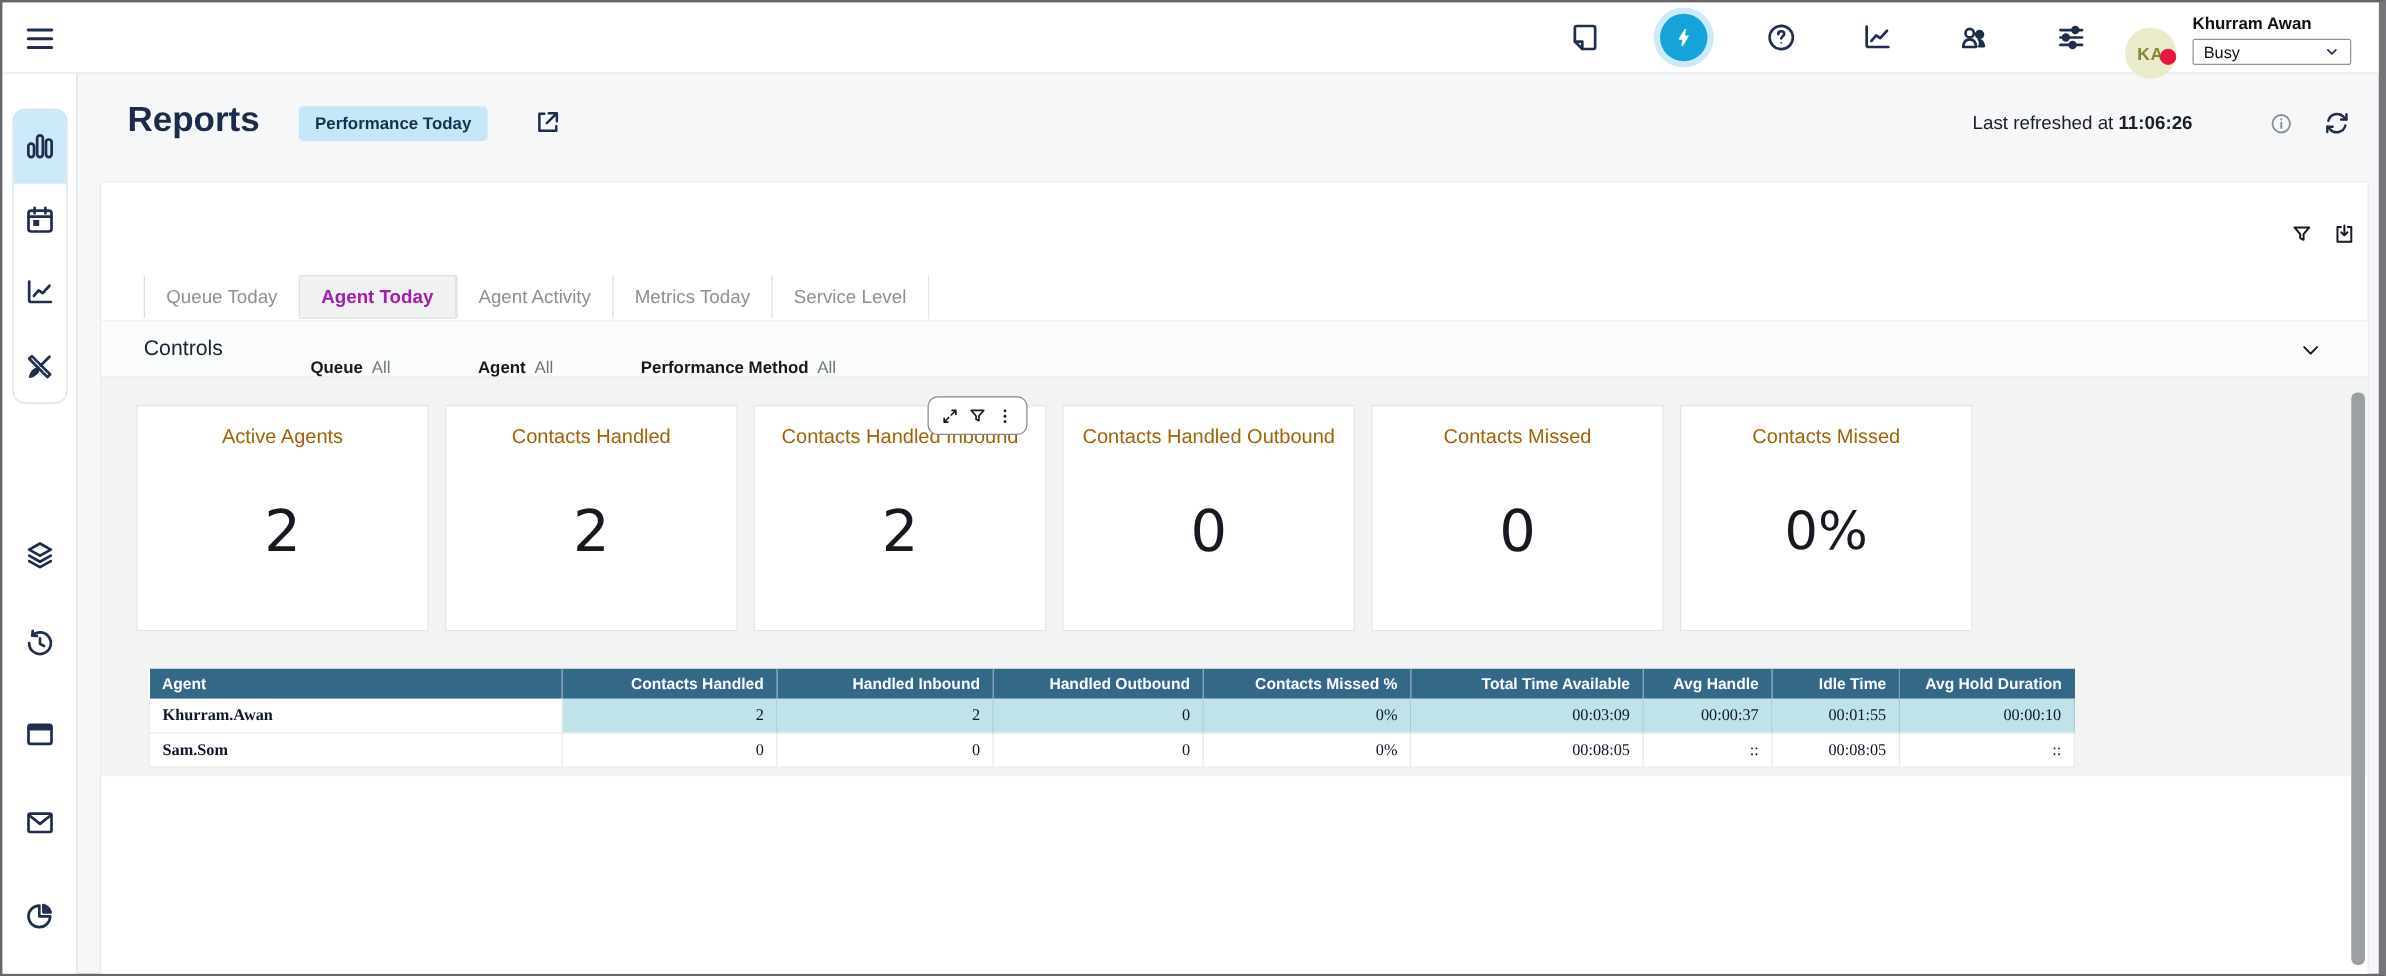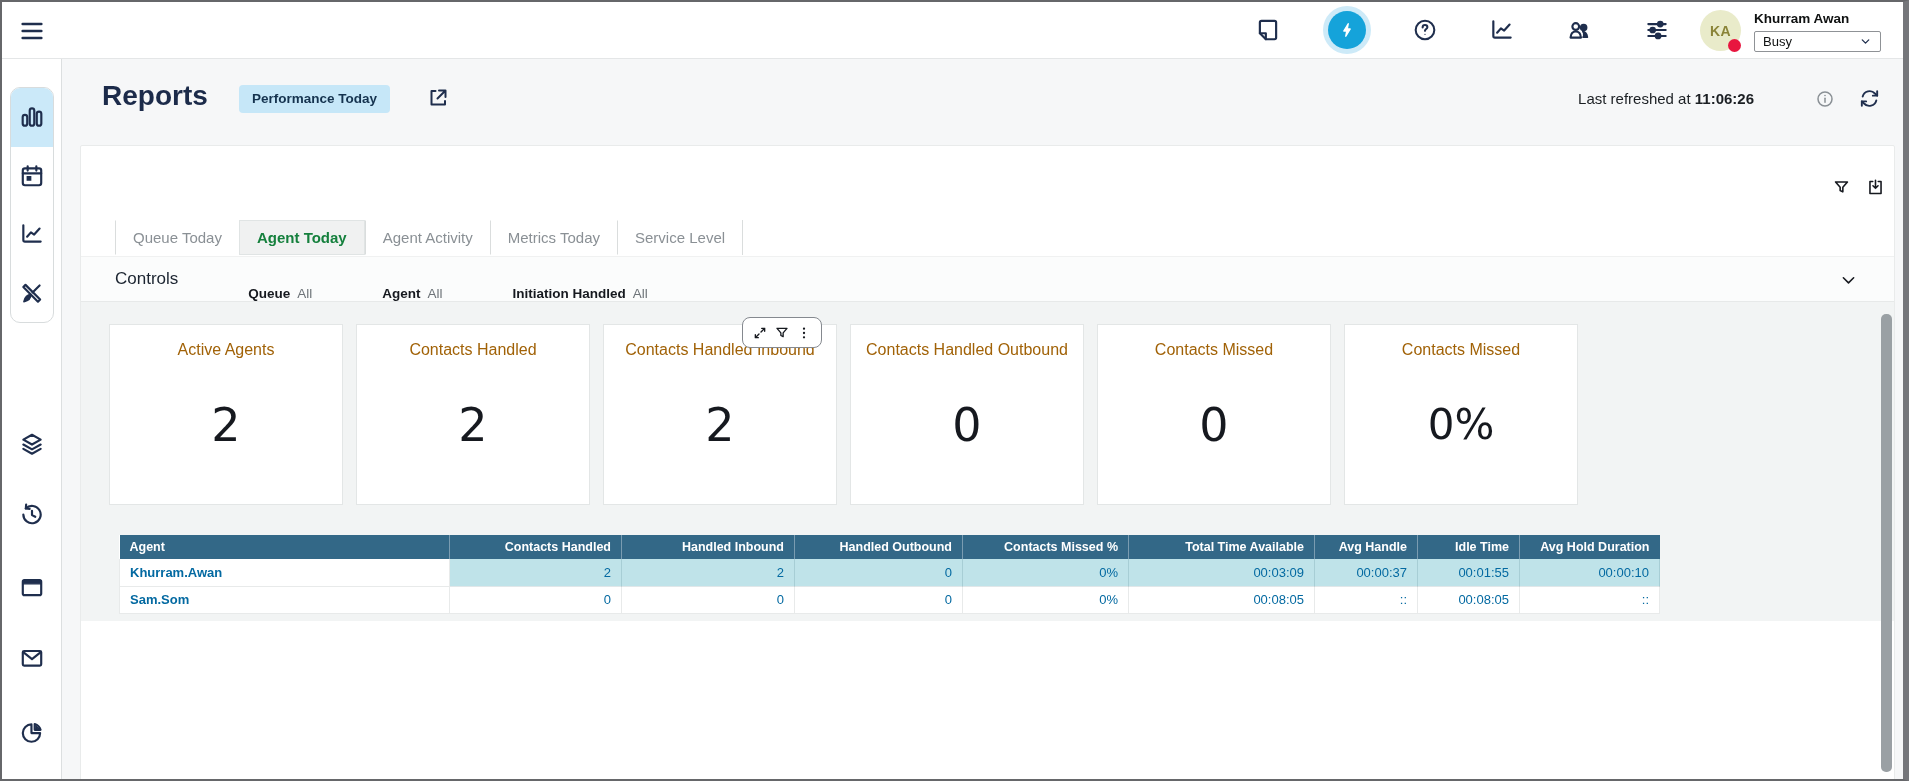--- a/index.html
+++ b/index.html
@@ -10,21 +10,21 @@
     border:2px solid #66676a; border-right:6px solid #75767a;
   }
   svg.ic { stroke:#1f2e4d; fill:none; stroke-width:2; stroke-linecap:round; stroke-linejoin:round; display:block; }
 
   
   .topbar { position:absolute; left:0; top:0; width:100%; height:57px; background:#fff; border-bottom:1px solid #e4e6e7; z-index:5; }
   .hamburger { position:absolute; left:16px; top:15px; width:28px; height:28px; cursor:pointer; }
   .tb-icon { position:absolute; top:15px; width:26px; height:26px; cursor:pointer; }
   .flash-halo { position:absolute; left:1321px; top:4px; width:48px; height:48px; border-radius:50%; background:#cdeaf8; }
   .flash-circle { position:absolute; left:1326px; top:9px; width:38px; height:38px; border-radius:50%; background:#15a3da; display:flex; align-items:center; justify-content:center; cursor:pointer; }
-  .avatar { position:absolute; left:1698px; top:8px; width:41px; height:41px; border-radius:50%; background:#e9ebca; color:#8a8438; font-weight:bold; font-size:14px; display:flex; align-items:center; justify-content:center; letter-spacing:.5px; cursor:pointer; }
+  .avatar { position:absolute; left:1698px; top:20px; width:41px; height:41px; border-radius:50%; background:#e9ebca; color:#8a8438; font-weight:bold; font-size:14px; display:flex; align-items:center; justify-content:center; letter-spacing:.5px; cursor:pointer; }
   .status-dot { position:absolute; left:1726px; top:37px; width:13px; height:13px; border-radius:50%; background:#e8163f; }
   .user-name { position:absolute; left:1752px; top:9px; font-size:13.5px; font-weight:bold; color:#0f1111; }
   .status-select { position:absolute; left:1752px; top:29px; width:127px; height:21px; border:1px solid #8f9296; border-radius:2px; background:#fff; font-size:13px; color:#0f1111; display:flex; align-items:center; padding:0 8px; cursor:pointer; }
   .status-select svg { margin-left:auto; }
 
   
   .sidebar { position:absolute; left:0; top:57px; width:60px; bottom:0; background:#fff; border-right:1px solid #dcdfe0; z-index:4; }
   .side-group { position:absolute; left:8px; top:28px; width:44px; height:236px; border:1px solid #d8dcdd; border-radius:10px; background:#fff; display:flex; flex-direction:column; }
   .side-item { flex:1; display:flex; align-items:center; justify-content:center; cursor:pointer; }
   .side-item.active { background:#cbe9f9; border-radius:9px 9px 0 0; }
@@ -38,21 +38,21 @@
   .refresh-text b { font-weight:bold; }
 
   
   .card { position:absolute; left:78px; top:143px; width:1815px; height:636px; background:#fff; border:1px solid #e9ebeb; border-radius:2px; }
 
   
   .tabs { position:absolute; left:113px; top:218px; display:flex; height:35px; z-index:3; }
   .tab { display:flex; align-items:center; padding:0 17px; font-size:15px; color:#8a9095; cursor:pointer; border-top:1px solid transparent; border-bottom:1px solid transparent; }
   .tab { border-left:1px solid #dadddd; }
   .tab:last-child { box-shadow:1px 0 0 #dadddd; }
-  .tab.active { background:#f0f1f1; border:1px solid #e0e4e4; color:#15803d; font-weight:bold; }
+  .tab.active { background:#f0f1f1; border:1px solid #e0e4e4; color:#a21caf; font-weight:bold; }
 
   
   .controls { position:absolute; left:79px; top:254px; width:1813px; height:46px; background:#fbfcfc; border-top:1px solid #f0f1f1; border-bottom:1px solid #e7e9e9; display:flex; align-items:center; padding-left:34px; }
   .controls-title { font-size:17px; color:#1b2430; }
   .ctrl-filter { margin-left:70px; font-size:13.5px; cursor:pointer;margin-top:28px; }
   .ctrl-filter .lbl { font-weight:bold; color:#16191f; }
   .ctrl-filter .val { color:#6e7479; margin-left:7px; }
   .controls-chevron { position:absolute; right:36px; top:14px; width:19px; height:19px; cursor:pointer; }
 
   
@@ -65,21 +65,21 @@
   .kpi-value { flex:1; display:flex; align-items:center; margin-top:-14px; font-family:"DejaVu Sans", sans-serif; font-size:46px; color:#16191f; }
   .kpi-value.pct { font-size:42px; }
   .kpi-value.time { font-size:28px; }
   .kpi-toolbar { position:absolute; right:14px; top:-8px; width:80px; height:31px; background:#fff; border:1.5px solid #85898f; border-radius:8px; display:flex; align-items:center; justify-content:space-around; padding:0 6px; z-index:2; }
   .kpi-toolbar svg { cursor:pointer; }
 
   
   table.grid { position:absolute; left:117px; top:533px; border-collapse:collapse; table-layout:fixed; background:#fff; font-size:13px; }
   table.grid th { background:#336887; color:#fff; font-weight:bold; height:24px; padding:0 10px; text-align:right; border-left:1px solid rgba(255,255,255,.35); white-space:nowrap; font-size:12.5px; }
   table.grid th:first-child { text-align:left; border-left:none; }
-  table.grid td { height:27px; padding:0 10px; text-align:right; color:#0369a1; border-right:1px solid #e8eaea; border-bottom:1px solid #e8eaea; background:#fff; white-space:nowrap; }
+  table.grid td { height:27px; padding:0 10px; text-align:right; color:#0f172a; border-right:1px solid #e8eaea; border-bottom:1px solid #e8eaea; background:#fff; white-space:nowrap;font-family:Liberation Serif, serif; }
   table.grid td:first-child { text-align:left; font-weight:bold; border-left:1px solid #e8eaea; }
   table.grid tr.hl td:not(:first-child) { background:#bfe3e9; border-right:1px solid rgba(0,60,70,.12); border-bottom:1px solid rgba(0,60,70,.12); }
 
   
   .scroll-thumb { position:absolute; left:1879px; top:312px; width:11px; height:458px; border-radius:5px; background:#9aa0a4; cursor:pointer; }
 </style>
 </head>
 <body>
 
 <div class="window">
@@ -265,21 +265,21 @@
 
   <div class="controls">
     <span class="controls-title">Controls</span>
     <span class="ctrl-filter">
       <span class="lbl">Queue</span><span class="val">All</span>
     </span>
     <span class="ctrl-filter">
       <span class="lbl">Agent</span><span class="val">All</span>
     </span>
     <span class="ctrl-filter">
-      <span class="lbl">Initiation Handled</span><span class="val">All</span>
+      <span class="lbl">Performance Method</span><span class="val">All</span>
     </span>
     <div class="controls-chevron">
       <svg class="ic" viewBox="0 0 24 24" width="19" height="19" style="stroke:#16191f">
           <path d="M5.5 8.5 12 15l6.5-6.5"></path>
         </svg>
     </div>
   </div>
 
   <div class="sheet"></div>
 

